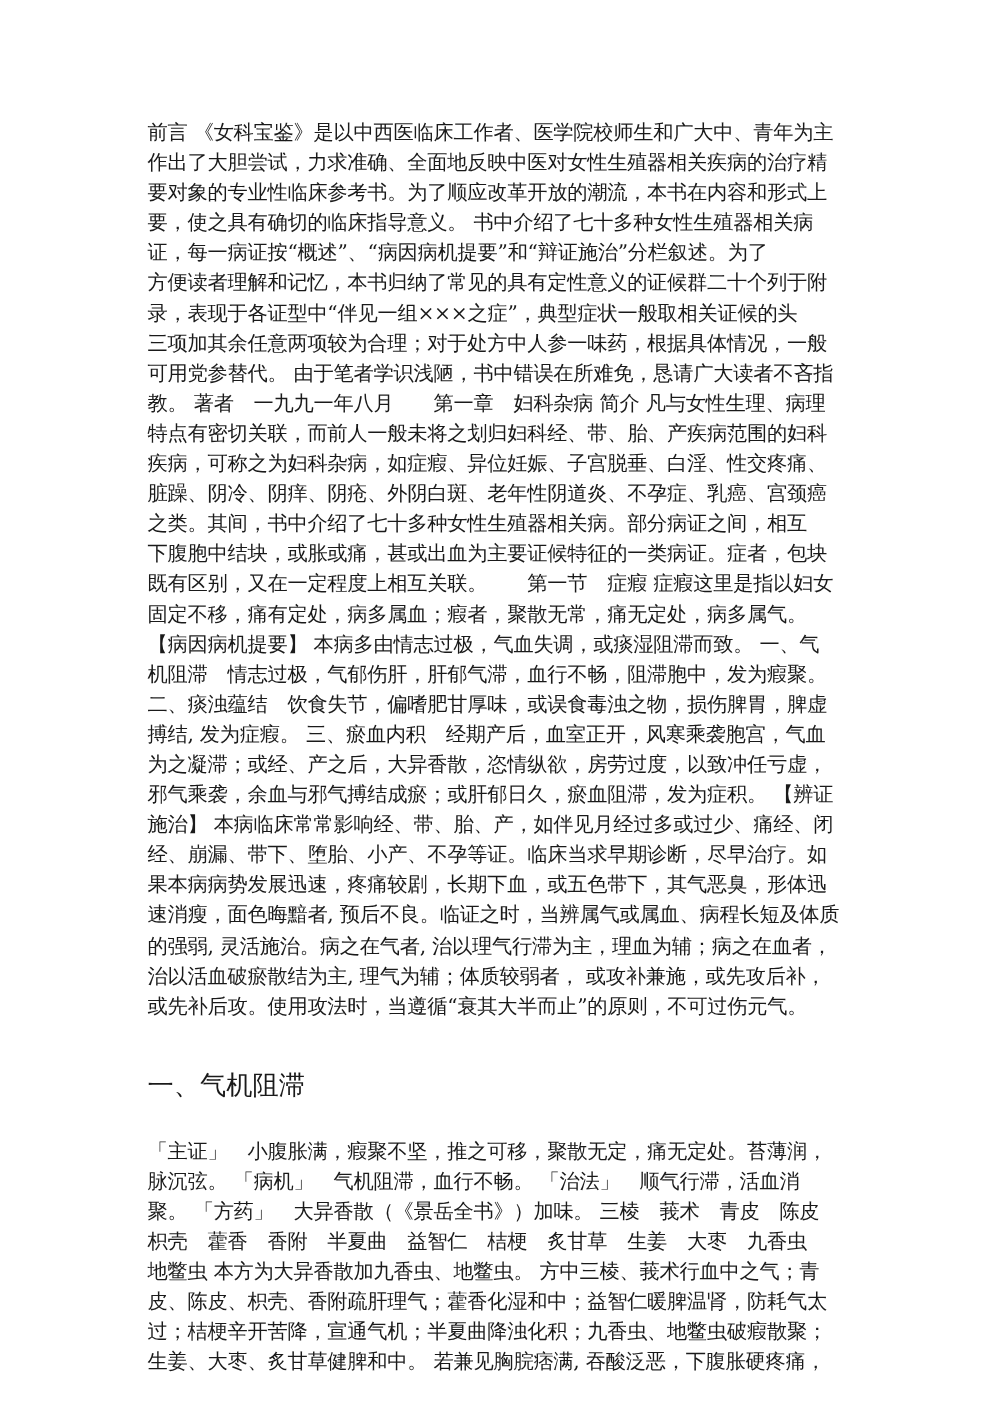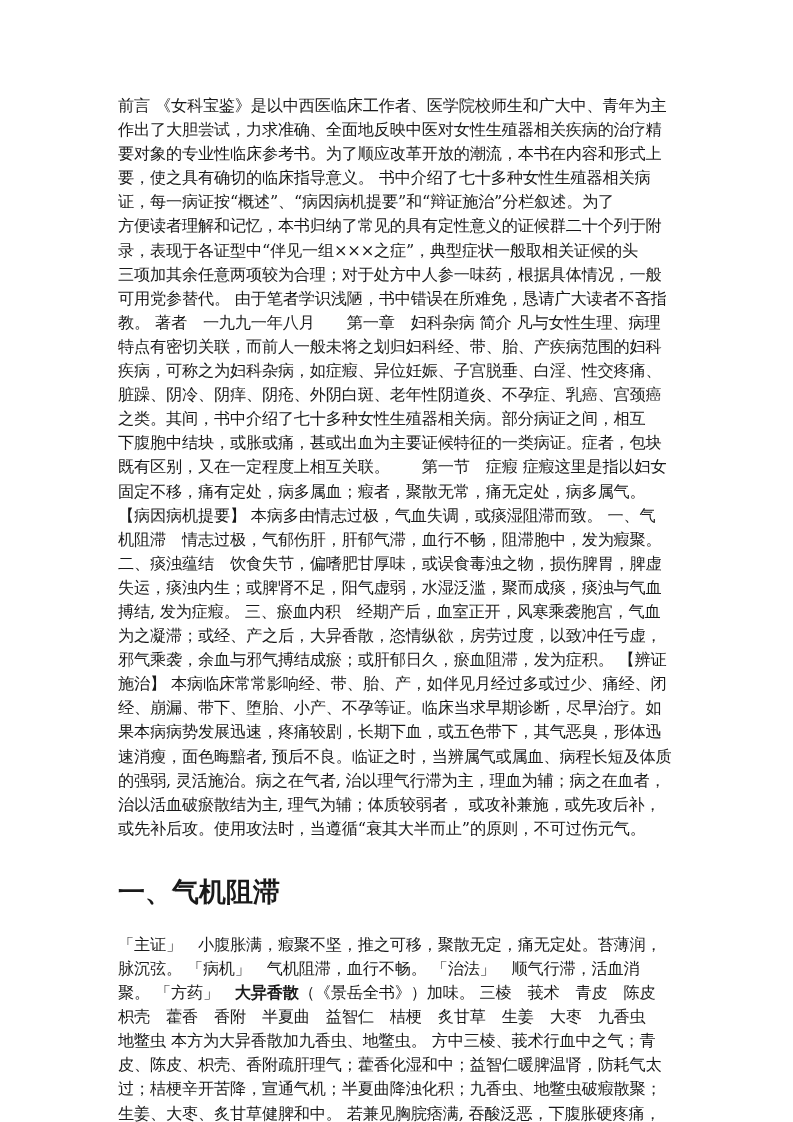--- a/index.html
+++ b/index.html
@@ -2,24 +2,24 @@
 <html><head>
   <meta charset="utf-8">
   <style>
     html, body { margin: 0; padding: 0; background: #ffffff; }
     body { width: 793px; height: 1122px; position: relative; overflow: hidden;
            font-family: "DejaVu Serif", "Liberation Serif", serif; color: #1a1a1a; }
     .page { position: absolute; left: 118px; top: 94px; width: 572px; }
     .line { height: 24.1px; line-height: 24.1px; font-size: 16.2px; white-space: nowrap;
             letter-spacing: -0.2px; overflow: visible; }
     .block1 { }
-    .heading { margin-top: 31px; height: 40px; font-size: 27px; line-height: 40px;
-               font-weight: bold; letter-spacing: 0px; font-family: "DejaVu Sans", "Liberation Sans", sans-serif; }
+    .heading { margin-top: 31px; height: 40px; font-size: 21px; line-height: 40px;
+               font-weight: normal; letter-spacing: 0px; font-family: "DejaVu Sans", "Liberation Sans", sans-serif; }
     .block2 { margin-top: 21px; }
-    b { font-weight: bold; }
+    b { font-weight: normal; }
   </style>
 </head>
 <body>
 
 <div class="page">
   <div class="block1" id="block1">
       <div class="line">前言 《女科宝鉴》是以中西医临床工作者、医学院校师生和广大中、青年为主</div>
       <div class="line">作出了大胆尝试，力求准确、全面地反映中医对女性生殖器相关疾病的治疗精</div>
       <div class="line">要对象的专业性临床参考书。为了顺应改革开放的潮流，本书在内容和形式上</div>
       <div class="line">要，使之具有确切的临床指导意义。 书中介绍了七十多种女性生殖器相关病</div>
@@ -32,21 +32,20 @@
       <div class="line">特点有密切关联，而前人一般未将之划归妇科经、带、胎、产疾病范围的妇科</div>
       <div class="line">疾病，可称之为妇科杂病，如症瘕、异位妊娠、子宫脱垂、白淫、性交疼痛、</div>
       <div class="line">脏躁、阴冷、阴痒、阴疮、外阴白斑、老年性阴道炎、不孕症、乳癌、宫颈癌</div>
       <div class="line">之类。其间，书中介绍了七十多种女性生殖器相关病。部分病证之间，相互</div>
       <div class="line">下腹胞中结块，或胀或痛，甚或出血为主要证候特征的一类病证。症者，包块</div>
       <div class="line">既有区别，又在一定程度上相互关联。　　第一节　症瘕 症瘕这里是指以妇女</div>
       <div class="line">固定不移，痛有定处，病多属血；瘕者，聚散无常，痛无定处，病多属气。</div>
       <div class="line">【病因病机提要】 本病多由情志过极，气血失调，或痰湿阻滞而致。 一、气</div>
       <div class="line">机阻滞　情志过极，气郁伤肝，肝郁气滞，血行不畅，阻滞胞中，发为瘕聚。</div>
       <div class="line">二、痰浊蕴结　饮食失节，偏嗜肥甘厚味，或误食毒浊之物，损伤脾胃，脾虚</div>
-      <div class="line">失运，痰浊内生；或脾肾不足，阳气虚弱，水湿泛滥，聚而成痰，痰浊与气血</div>
       <div class="line">搏结, 发为症瘕。 三、瘀血内积　经期产后，血室正开，风寒乘袭胞宫，气血</div>
       <div class="line">为之凝滞；或经、产之后，大异香散，恣情纵欲，房劳过度，以致冲任亏虚，</div>
       <div class="line">邪气乘袭，余血与邪气搏结成瘀；或肝郁日久，瘀血阻滞，发为症积。 【辨证</div>
       <div class="line">施治】 本病临床常常影响经、带、胎、产，如伴见月经过多或过少、痛经、闭</div>
       <div class="line">经、崩漏、带下、堕胎、小产、不孕等证。临床当求早期诊断，尽早治疗。如</div>
       <div class="line">果本病病势发展迅速，疼痛较剧，长期下血，或五色带下，其气恶臭，形体迅</div>
       <div class="line">速消瘦，面色晦黯者, 预后不良。临证之时，当辨属气或属血、病程长短及体质</div>
       <div class="line">的强弱, 灵活施治。病之在气者, 治以理气行滞为主，理血为辅；病之在血者，</div>
       <div class="line">治以活血破瘀散结为主, 理气为辅；体质较弱者， 或攻补兼施，或先攻后补，</div>
       <div class="line">或先补后攻。使用攻法时，当遵循“衰其大半而止”的原则，不可过伤元气。</div>

